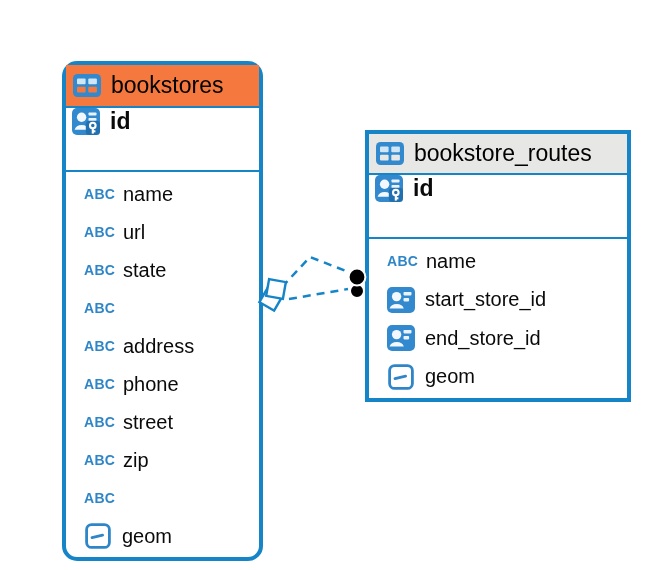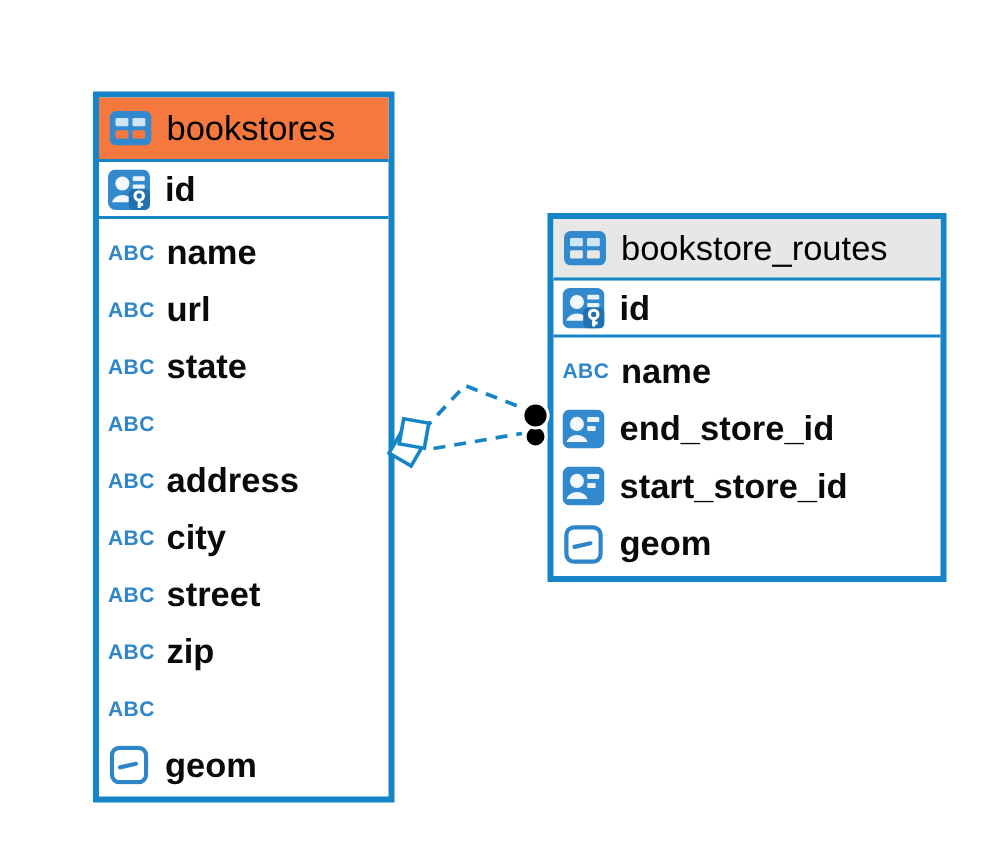--- a/index.html
+++ b/index.html
@@ -23,33 +23,33 @@
   }
   .tbl-hdr{
     display:flex;align-items:center;gap:10px;
     padding:0 7px;border-bottom:2.5px solid var(--blue);
     box-sizing:border-box;
   }
   .t-orange .tbl-hdr{background:var(--orange);height:43px;}
   .t-gray  .tbl-hdr{background:var(--gray);height:41px;}
   .tbl-title{font-size:23px;color:#000;white-space:nowrap;}
   .pk-row{
-    display:flex;align-items:center;gap:10px;
-    padding:0 6px;height:38px;
+    display:flex;gap:10px;
+    padding:0 6px;height:64px;
     border-bottom:2.5px solid var(--blue);
     box-sizing:border-box;
   }
   .pk-row .col-label{font-weight:700;font-size:23px;}
-  .cols{padding:3px 0 2px 0;}
+  .cols{padding:3px 0 2px 12px;}
   .col-row{
     display:flex;align-items:center;gap:10px;
     padding:0 6px;height:38px;box-sizing:border-box;
   }
   .t-gray .col-row{height:38.5px;}
-  .col-label{font-size:23px;white-space:nowrap;font-weight:bold;}
+  .col-label{font-size:20px;white-space:nowrap;}
   .abc{
     font-size:14px;font-weight:800;color:var(--abc-blue);
     letter-spacing:.3px;width:29px;text-align:center;flex:0 0 29px;
     line-height:1;
   }
   .icon-box{flex:0 0 28px;width:28px;display:flex;justify-content:center;}
   
   .ic-bg{fill:var(--icon-blue);}
   .cellT{fill:#cfe6f7;}
   .t-orange .cellB{fill:var(--orange);}
@@ -62,21 +62,21 @@
   #connector{position:absolute;left:0;top:0;pointer-events:none;}
   .rel-line{stroke:var(--blue);stroke-width:2.5;fill:none;stroke-dasharray:8 6;}
   .diamond{fill:#ffffff;stroke:var(--blue);stroke-width:2.4;}
   .dot{fill:#000000;stroke:#ffffff;stroke-width:2;}
 </style>
 </head>
 <body>
 
 <div style="position:absolute;inset:0;">
 
-  <div class="table t-orange" style="left:62px;top:61px;width:201px;">
+  <div class="table t-orange" style="left:62px;top:61px;width:201px;border-radius:15px;">
     <div class="tbl-hdr">
       <span class="icon-box">
         <svg width="28" height="23" viewBox="0 0 28 23">
           <rect width="28" height="23" rx="4.5" class="ic-bg"></rect>
           <rect x="4" y="4.6" width="8.6" height="5.6" rx="1" class="cellT"></rect>
           <rect x="15.3" y="4.6" width="8.6" height="5.6" rx="1" class="cellT"></rect>
           <rect x="4" y="12.8" width="8.6" height="5.6" rx="1" class="cellB"></rect>
           <rect x="15.3" y="12.8" width="8.6" height="5.6" rx="1" class="cellB"></rect>
         </svg>
       </span>
@@ -115,21 +115,21 @@
       </div>
       <div class="col-row">
         <span class="abc">ABC</span>
       </div>
       <div class="col-row">
         <span class="abc">ABC</span>
         <span class="col-label">address</span>
       </div>
       <div class="col-row">
         <span class="abc">ABC</span>
-        <span class="col-label">city</span>
+        <span class="col-label">phone</span>
       </div>
       <div class="col-row">
         <span class="abc">ABC</span>
         <span class="col-label">street</span>
       </div>
       <div class="col-row">
         <span class="abc">ABC</span>
         <span class="col-label">zip</span>
       </div>
       <div class="col-row">
@@ -140,21 +140,21 @@
           <svg width="26" height="26" viewBox="0 0 26 26">
             <rect x="1.6" y="1.6" width="22.8" height="22.8" rx="5" fill="#ffffff" class="geom-stroke" stroke-width="2.8"></rect>
             <line x1="7" y1="14.6" x2="17.6" y2="12.2" class="geom-stroke" stroke-width="2.8" stroke-linecap="round"></line>
           </svg>
         </span>
         <span class="col-label">geom</span>
       </div>
     </div>
   </div>
 
-  <div class="table t-gray" style="left:365px;top:142px;width:266px;">
+  <div class="table t-gray" style="left:365px;top:130px;width:266px;">
     <div class="tbl-hdr">
       <span class="icon-box">
         <svg width="28" height="23" viewBox="0 0 28 23">
           <rect width="28" height="23" rx="4.5" class="ic-bg"></rect>
           <rect x="4" y="4.6" width="8.6" height="5.6" rx="1" class="cellT"></rect>
           <rect x="15.3" y="4.6" width="8.6" height="5.6" rx="1" class="cellT"></rect>
           <rect x="4" y="12.8" width="8.6" height="5.6" rx="1" class="cellB"></rect>
           <rect x="15.3" y="12.8" width="8.6" height="5.6" rx="1" class="cellB"></rect>
         </svg>
       </span>
@@ -186,33 +186,33 @@
       <div class="col-row">
         <span class="icon-box">
           <svg width="28" height="26" viewBox="0 0 28 26">
             <rect width="28" height="26" rx="5" class="ic-bg"></rect>
             <rect x="16.5" y="5" width="8" height="3.4" rx="0.8" class="bar"></rect>
             <rect x="16.5" y="11" width="5.6" height="3.4" rx="0.8" class="bar"></rect>
             <circle cx="9.6" cy="9.6" r="4.7" class="person"></circle>
             <path d="M2.6 21.6 a7.3 6 0 0 1 14.2 0 z" class="person"></path>
           </svg>
         </span>
-        <span class="col-label">end_store_id</span>
+        <span class="col-label">start_store_id</span>
       </div>
       <div class="col-row">
         <span class="icon-box">
           <svg width="28" height="26" viewBox="0 0 28 26">
             <rect width="28" height="26" rx="5" class="ic-bg"></rect>
             <rect x="16.5" y="5" width="8" height="3.4" rx="0.8" class="bar"></rect>
             <rect x="16.5" y="11" width="5.6" height="3.4" rx="0.8" class="bar"></rect>
             <circle cx="9.6" cy="9.6" r="4.7" class="person"></circle>
             <path d="M2.6 21.6 a7.3 6 0 0 1 14.2 0 z" class="person"></path>
           </svg>
         </span>
-        <span class="col-label">start_store_id</span>
+        <span class="col-label">end_store_id</span>
       </div>
       <div class="col-row">
         <span class="icon-box">
           <svg width="26" height="26" viewBox="0 0 26 26">
             <rect x="1.6" y="1.6" width="22.8" height="22.8" rx="5" fill="#ffffff" class="geom-stroke" stroke-width="2.8"></rect>
             <line x1="7" y1="14.6" x2="17.6" y2="12.2" class="geom-stroke" stroke-width="2.8" stroke-linecap="round"></line>
           </svg>
         </span>
         <span class="col-label">geom</span>
       </div>

